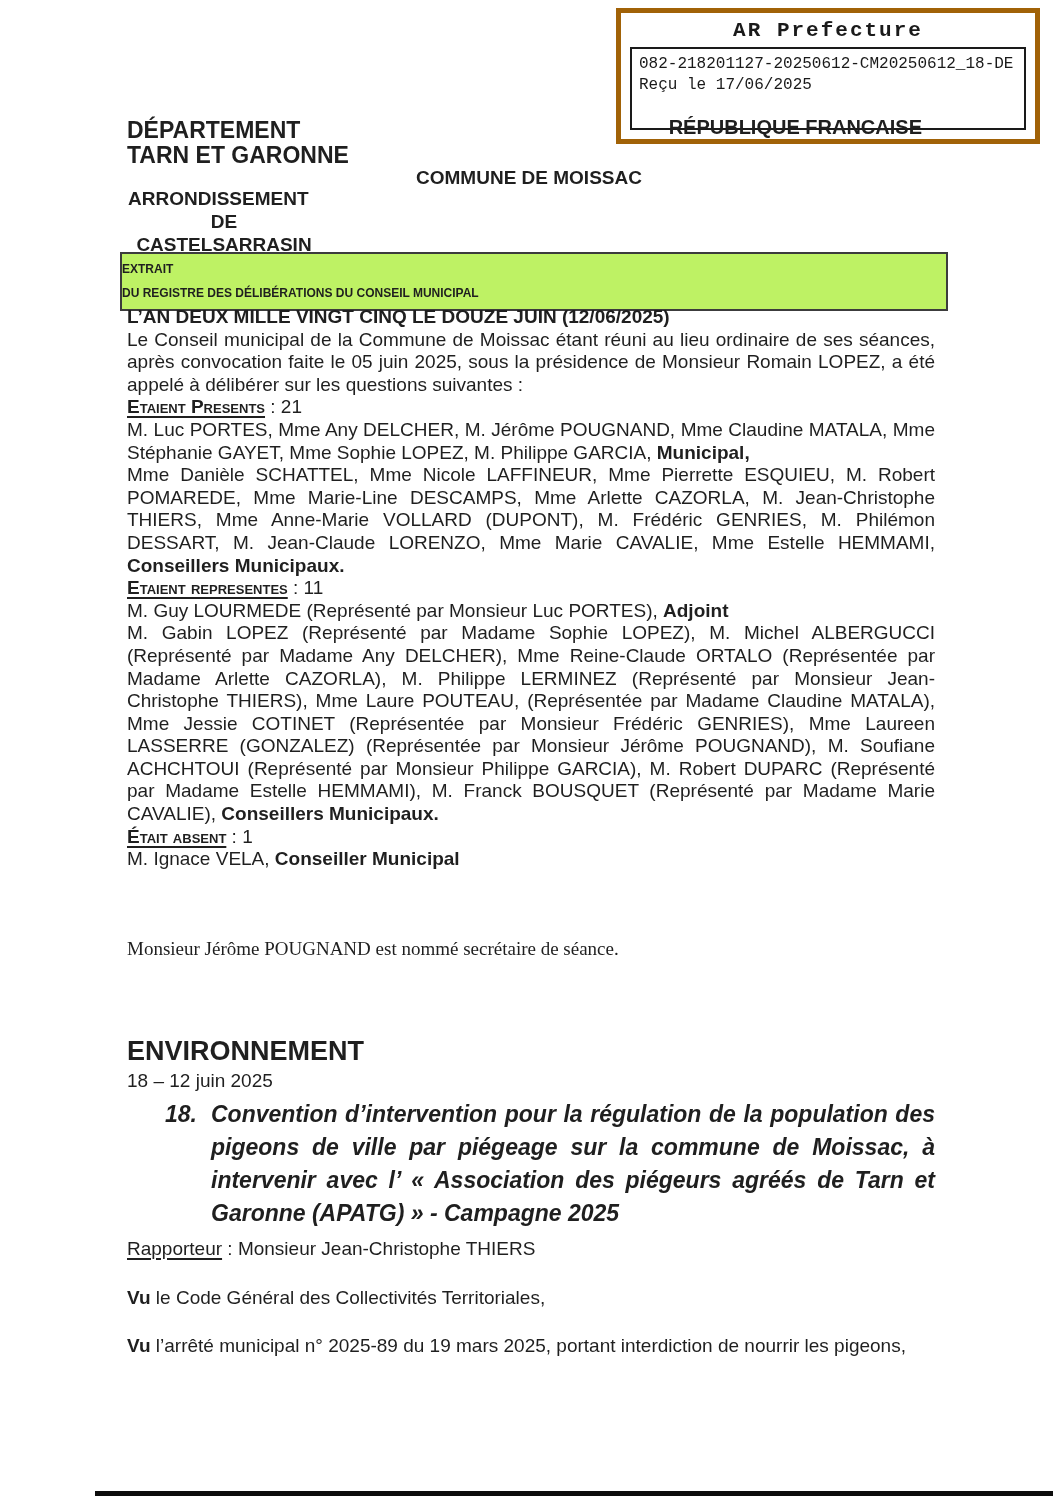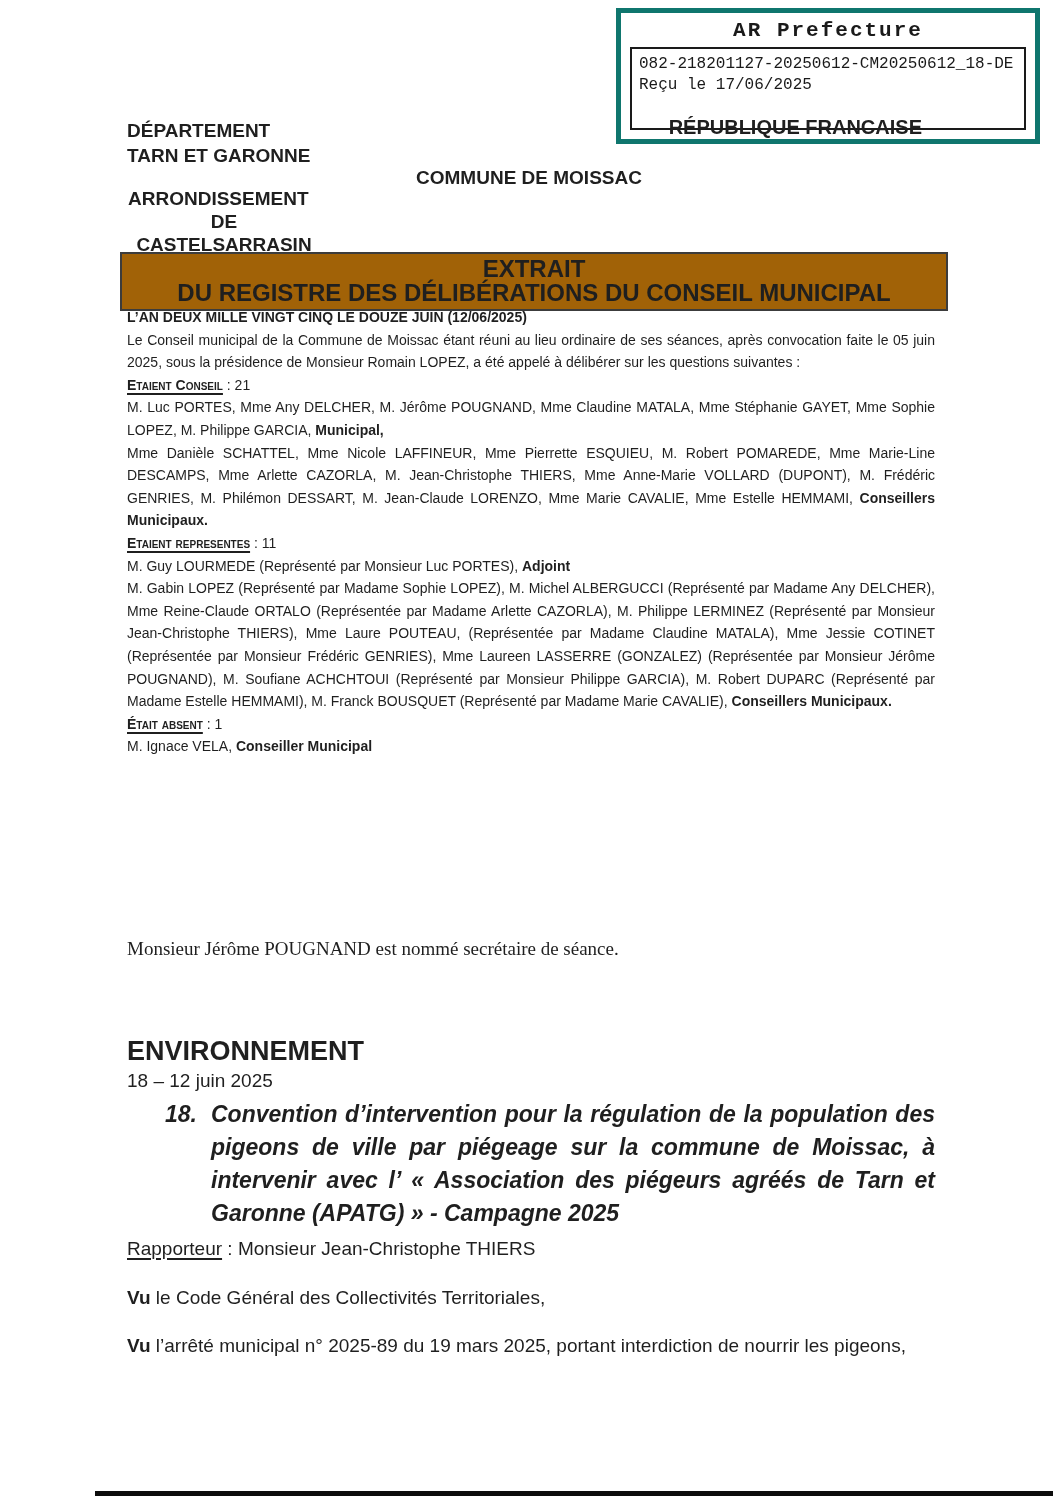--- a/index.html
+++ b/index.html
@@ -2,33 +2,33 @@
 <html lang="fr"><head>
 <meta charset="utf-8">
 <style>
   html,body{margin:0;padding:0;background:#e8e8e8;}
   .page{
     position:relative;width:1058px;height:1496px;background:#ffffff;
     font-family:"Liberation Sans","DejaVu Sans",sans-serif;color:#1f1f1f;
     overflow:hidden;margin:0 auto;
   }
   
-  .stamp{position:absolute;left:616px;top:8px;width:424px;border:5px solid #0f766e;background:#fff;box-sizing:border-box;}
+  .stamp{position:absolute;left:616px;top:8px;width:424px;border:5px solid #a16207;background:#fff;box-sizing:border-box;}
   .stamp-title{font-family:"Liberation Mono","DejaVu Sans Mono",monospace;font-weight:bold;font-size:21px;letter-spacing:2px;text-align:center;padding:6px 0 5px;color:#1a1a1a;}
   .stamp-inner{border:2px solid #1a1a1a;margin:0 9px 9px;padding:5px 7px 32px;font-family:"Liberation Mono","DejaVu Sans Mono",monospace;font-size:16px;line-height:21px;color:#1a1a1a;white-space:nowrap;overflow:hidden;}
   
   .republique{position:absolute;top:116px;right:136px;font-weight:bold;font-size:20px;}
-  .departement{position:absolute;left:127px;top:118px;font-weight:bold;font-size:19px;line-height:25px;}
+  .departement{position:absolute;left:127px;top:118px;font-weight:bold;font-size:23px;line-height:25px;}
   .commune{position:absolute;left:0;top:167px;width:100%;text-align:center;font-weight:bold;font-size:19px;}
   .arrondissement{position:absolute;left:128px;top:187px;width:192px;text-align:center;font-weight:bold;font-size:19px;line-height:23px;}
   .arrondissement .l1{text-align:left;}
   
-  .extrait-box{position:absolute;left:120px;top:252px;width:828px;border:2px solid #3c3c3c;box-sizing:border-box;text-align:center;font-weight:bold;font-size:24px;line-height:24px;padding:3px 0 4px;background:#a16207;}
+  .extrait-box{position:absolute;left:120px;top:252px;width:828px;border:2px solid #3c3c3c;box-sizing:border-box;font-weight:bold;font-size:12px;line-height:24px;padding:3px 0 4px;background:#bef264;}
   
-  .content{position:absolute;left:127px;top:306px;width:808px;font-size:14px;line-height:22.6px;}
+  .content{position:absolute;left:127px;top:306px;width:808px;font-size:19px;line-height:22.6px;}
   .content p{margin:0;}
   .just{text-align:justify;}
   .b{font-weight:bold;}
   .sc-label{font-variant:small-caps;font-weight:bold;text-decoration:underline;text-decoration-thickness:2px;text-underline-offset:3px;}
   .secretary{position:absolute;left:127px;top:938px;font-size:19px;font-family:Liberation Serif, serif;}
   
   .section-title{position:absolute;left:127px;top:1036px;font-weight:bold;font-size:27px;letter-spacing:0px;}
   .section-sub{position:absolute;left:127px;top:1070px;font-size:19px;}
   
   .item{position:absolute;left:165px;top:1098px;width:770px;display:flex;font-weight:bold;font-style:italic;font-size:23px;line-height:33px;}
@@ -68,21 +68,21 @@
   </div>
 
   <div class="extrait-box">
     <div>EXTRAIT</div>
     <div>DU REGISTRE DES DÉLIBÉRATIONS DU CONSEIL MUNICIPAL</div>
   </div>
 
   <div class="content">
     <p class="b">L’AN DEUX MILLE VINGT CINQ LE DOUZE JUIN (12/06/2025)</p>
     <p class="just">Le Conseil municipal de la Commune de Moissac étant réuni au lieu ordinaire de ses séances, après convocation faite le 05 juin 2025, sous la présidence de Monsieur Romain LOPEZ, a été appelé à délibérer sur les questions suivantes :</p>
-    <p><span class="sc-label">Etaient Conseil</span><span> : </span><span>21</span></p>
+    <p><span class="sc-label">Etaient Presents</span><span> : </span><span>21</span></p>
     <p class="just"><span>M. Luc PORTES, Mme Any DELCHER, M. Jérôme POUGNAND, Mme Claudine MATALA, Mme Stéphanie GAYET, Mme Sophie LOPEZ, M. Philippe GARCIA, </span><span class="b">Municipal,</span></p>
     <p class="just"><span>Mme Danièle SCHATTEL, Mme Nicole LAFFINEUR, Mme Pierrette ESQUIEU, M. Robert POMAREDE, Mme Marie-Line DESCAMPS, Mme Arlette CAZORLA, M. Jean-Christophe THIERS, Mme Anne-Marie VOLLARD (DUPONT), M. Frédéric GENRIES, M. Philémon DESSART, M. Jean-Claude LORENZO, Mme Marie CAVALIE, Mme Estelle HEMMAMI, </span><span class="b">Conseillers Municipaux.</span></p>
     <p><span class="sc-label">Etaient representes</span><span> : </span><span>11</span></p>
     <p><span>M. Guy LOURMEDE (Représenté par Monsieur Luc PORTES), </span><span class="b">Adjoint</span></p>
     <p class="just"><span>M. Gabin LOPEZ (Représenté par Madame Sophie LOPEZ), M. Michel ALBERGUCCI (Représenté par Madame Any DELCHER), Mme Reine-Claude ORTALO (Représentée par Madame Arlette CAZORLA), M. Philippe LERMINEZ (Représenté par Monsieur Jean-Christophe THIERS), Mme Laure POUTEAU, (Représentée par Madame Claudine MATALA), Mme Jessie COTINET (Représentée par Monsieur Frédéric GENRIES), Mme Laureen LASSERRE (GONZALEZ) (Représentée par Monsieur Jérôme POUGNAND), M. Soufiane ACHCHTOUI (Représenté par Monsieur Philippe GARCIA), M. Robert DUPARC (Représenté par Madame Estelle HEMMAMI), M. Franck BOUSQUET (Représenté par Madame Marie CAVALIE), </span><span class="b">Conseillers Municipaux.</span></p>
     <p><span class="sc-label">Était absent</span><span> : </span><span>1</span></p>
     <p><span>M. Ignace VELA, </span><span class="b">Conseiller Municipal</span></p>
   </div>
 
   <div class="secretary">Monsieur Jérôme POUGNAND est nommé secrétaire de séance.</div>

